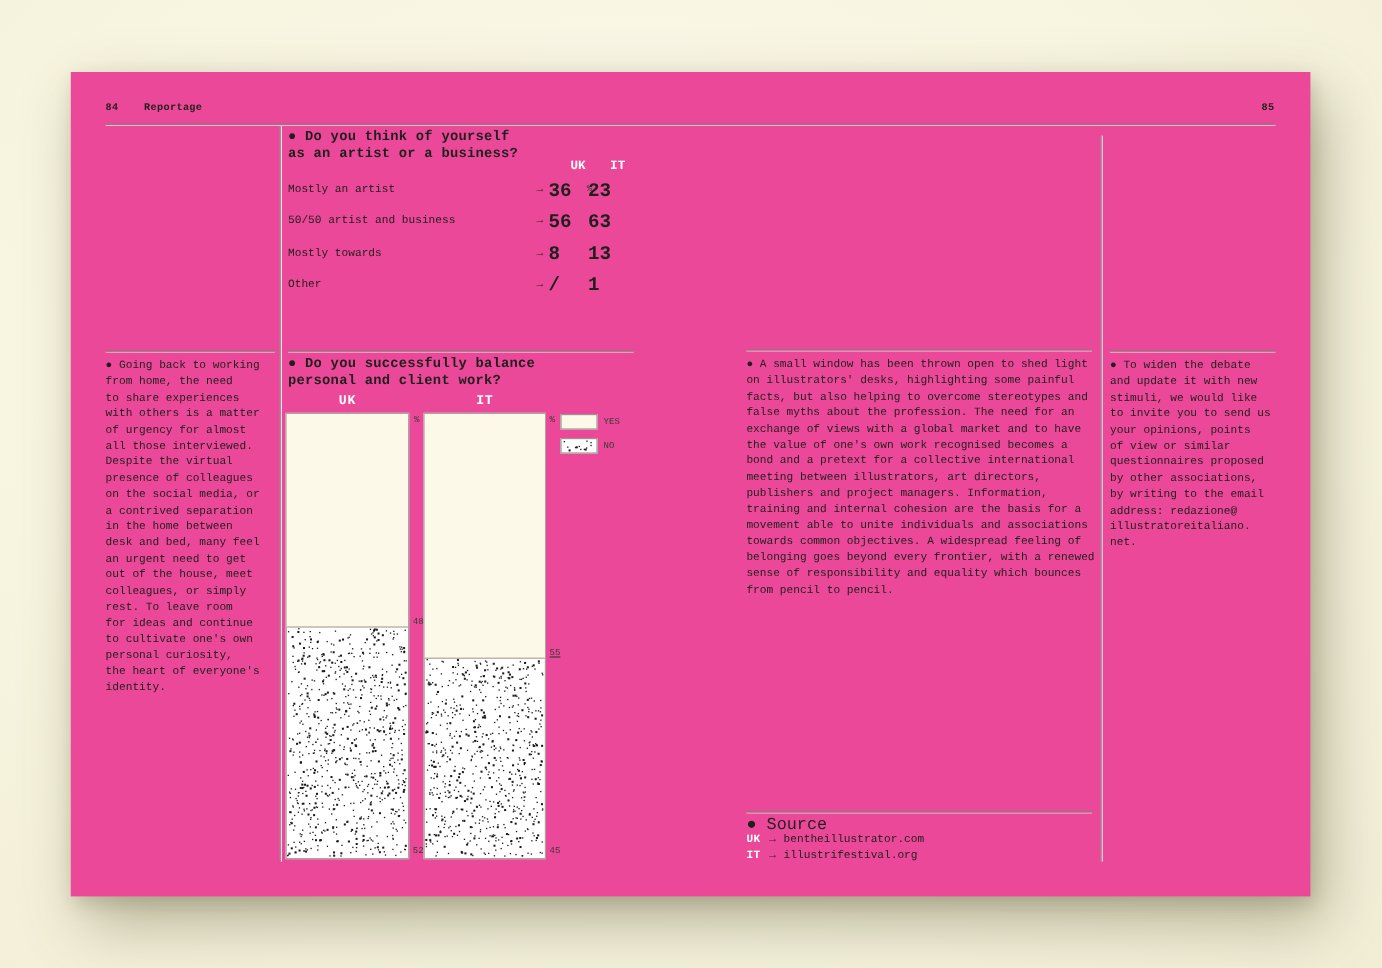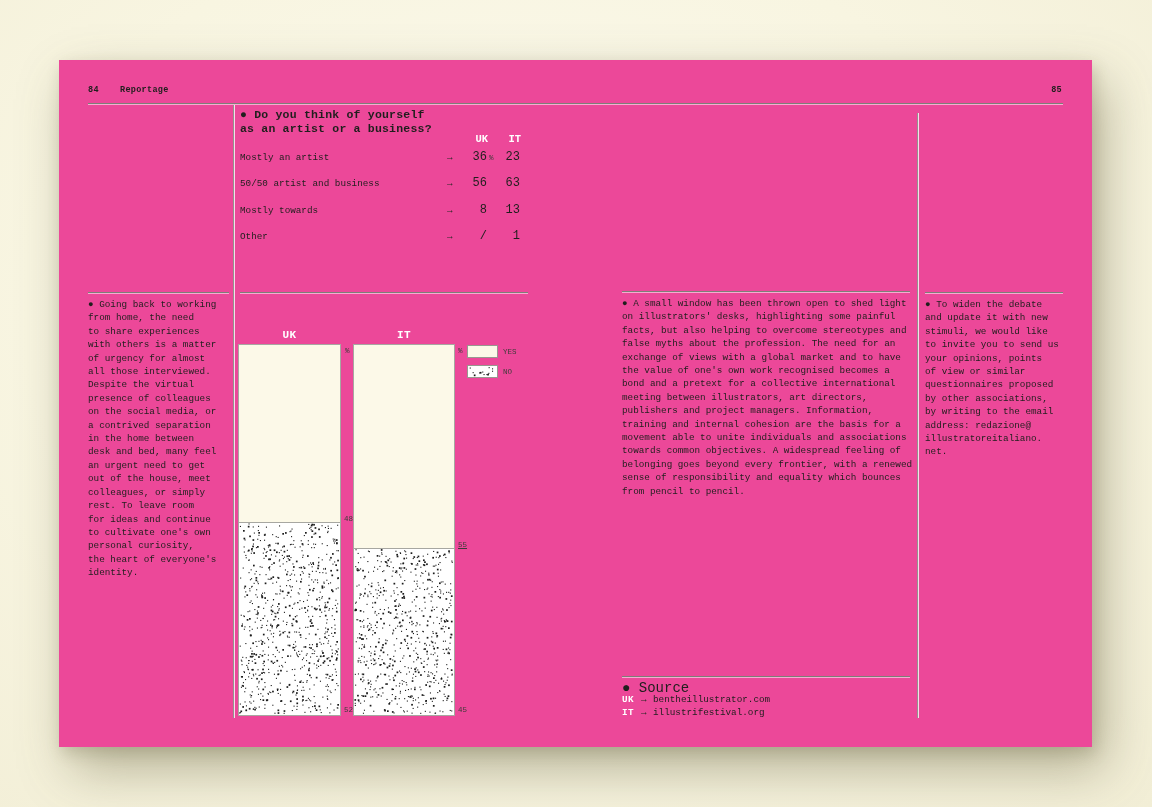--- a/index.html
+++ b/index.html
@@ -38,21 +38,21 @@
   #main-col-text{left:563px;top:237px;width:298px;}
   #right-col-text{left:866px;top:238px;width:142px;}
 
   #table-title{left:181px;top:48px;}
   #th-uk{left:399px;top:73px;width:30px;text-align:right;font-size:10.5px;font-weight:bold;}
   #th-it{left:432px;top:73px;width:30px;text-align:right;font-size:10.5px;font-weight:bold;}
   .t-row{position:absolute;left:181px;width:285px;height:13px;font-size:9.3px;}
   #row-0{top:92px;} #row-1{top:118px;} #row-2{top:145px;} #row-3{top:171px;}
   .t-row .lbl{position:absolute;left:0;top:0;}
   .t-row .arr{position:absolute;left:207px;top:0;color:#2A2A27;}
-  .t-row .val{position:absolute;top:-2px;width:30px;text-align:right;font-weight:normal;font-size:12px;}
+  .t-row .val{position:absolute;top:-2px;width:30px;text-align:left;font-weight:bold;font-size:16px;}
   .t-row .v-uk{left:217px;}
   .t-row .v-it{left:250px;}
   #table-percent{left:430px;top:94px;}
 
   #chart-title{left:181px;top:237px;}
   .bar-cat{position:absolute;top:269px;text-align:center;font-weight:bold;font-size:11px;color:#fff;letter-spacing:.5px;}
   #bar-label-uk{left:179px;width:103px;}
   #bar-label-it{left:294px;width:102px;}
   .bar{position:absolute;top:284px;height:372px;background:#FFFFFF;border:1px solid #A7A7A1;box-sizing:border-box;display:flex;flex-direction:column;}
   #bar-uk{left:179px;width:103px;}
@@ -137,20 +137,22 @@
     <span class="val v-uk">8</span>
     <span class="val v-it">13</span>
   </div>
   <div class="t-row" id="row-3">
     <span class="lbl">Other</span>
     <span class="arr">→</span>
     <span class="val v-uk">/</span>
     <span class="val v-it">1</span>
   </div>
 
+  <div class="abs heading" id="chart-title">● Do you successfully balance
+personal and client work?</div>
   <span class="bar-cat" id="bar-label-uk">UK</span>
   <span class="bar-cat" id="bar-label-it">IT</span>
 
   <div class="bar" id="bar-uk">
     <div class="bar-yes" style="height: 178px;"></div>
     <div class="bar-no stipple-target">
         <svg xmlns="http://www.w3.org/2000/svg" width="101" height="192" style="position:absolute;left:0;top:0" fill="#1b1b1b">
           <rect x="25.0" y="16.7" width="1.1" height="1.1"></rect>
           <rect x="22.0" y="71.4" width="1.1" height="1.1"></rect>
           <rect x="44.3" y="22.5" width="1.7" height="1.7"></rect>

